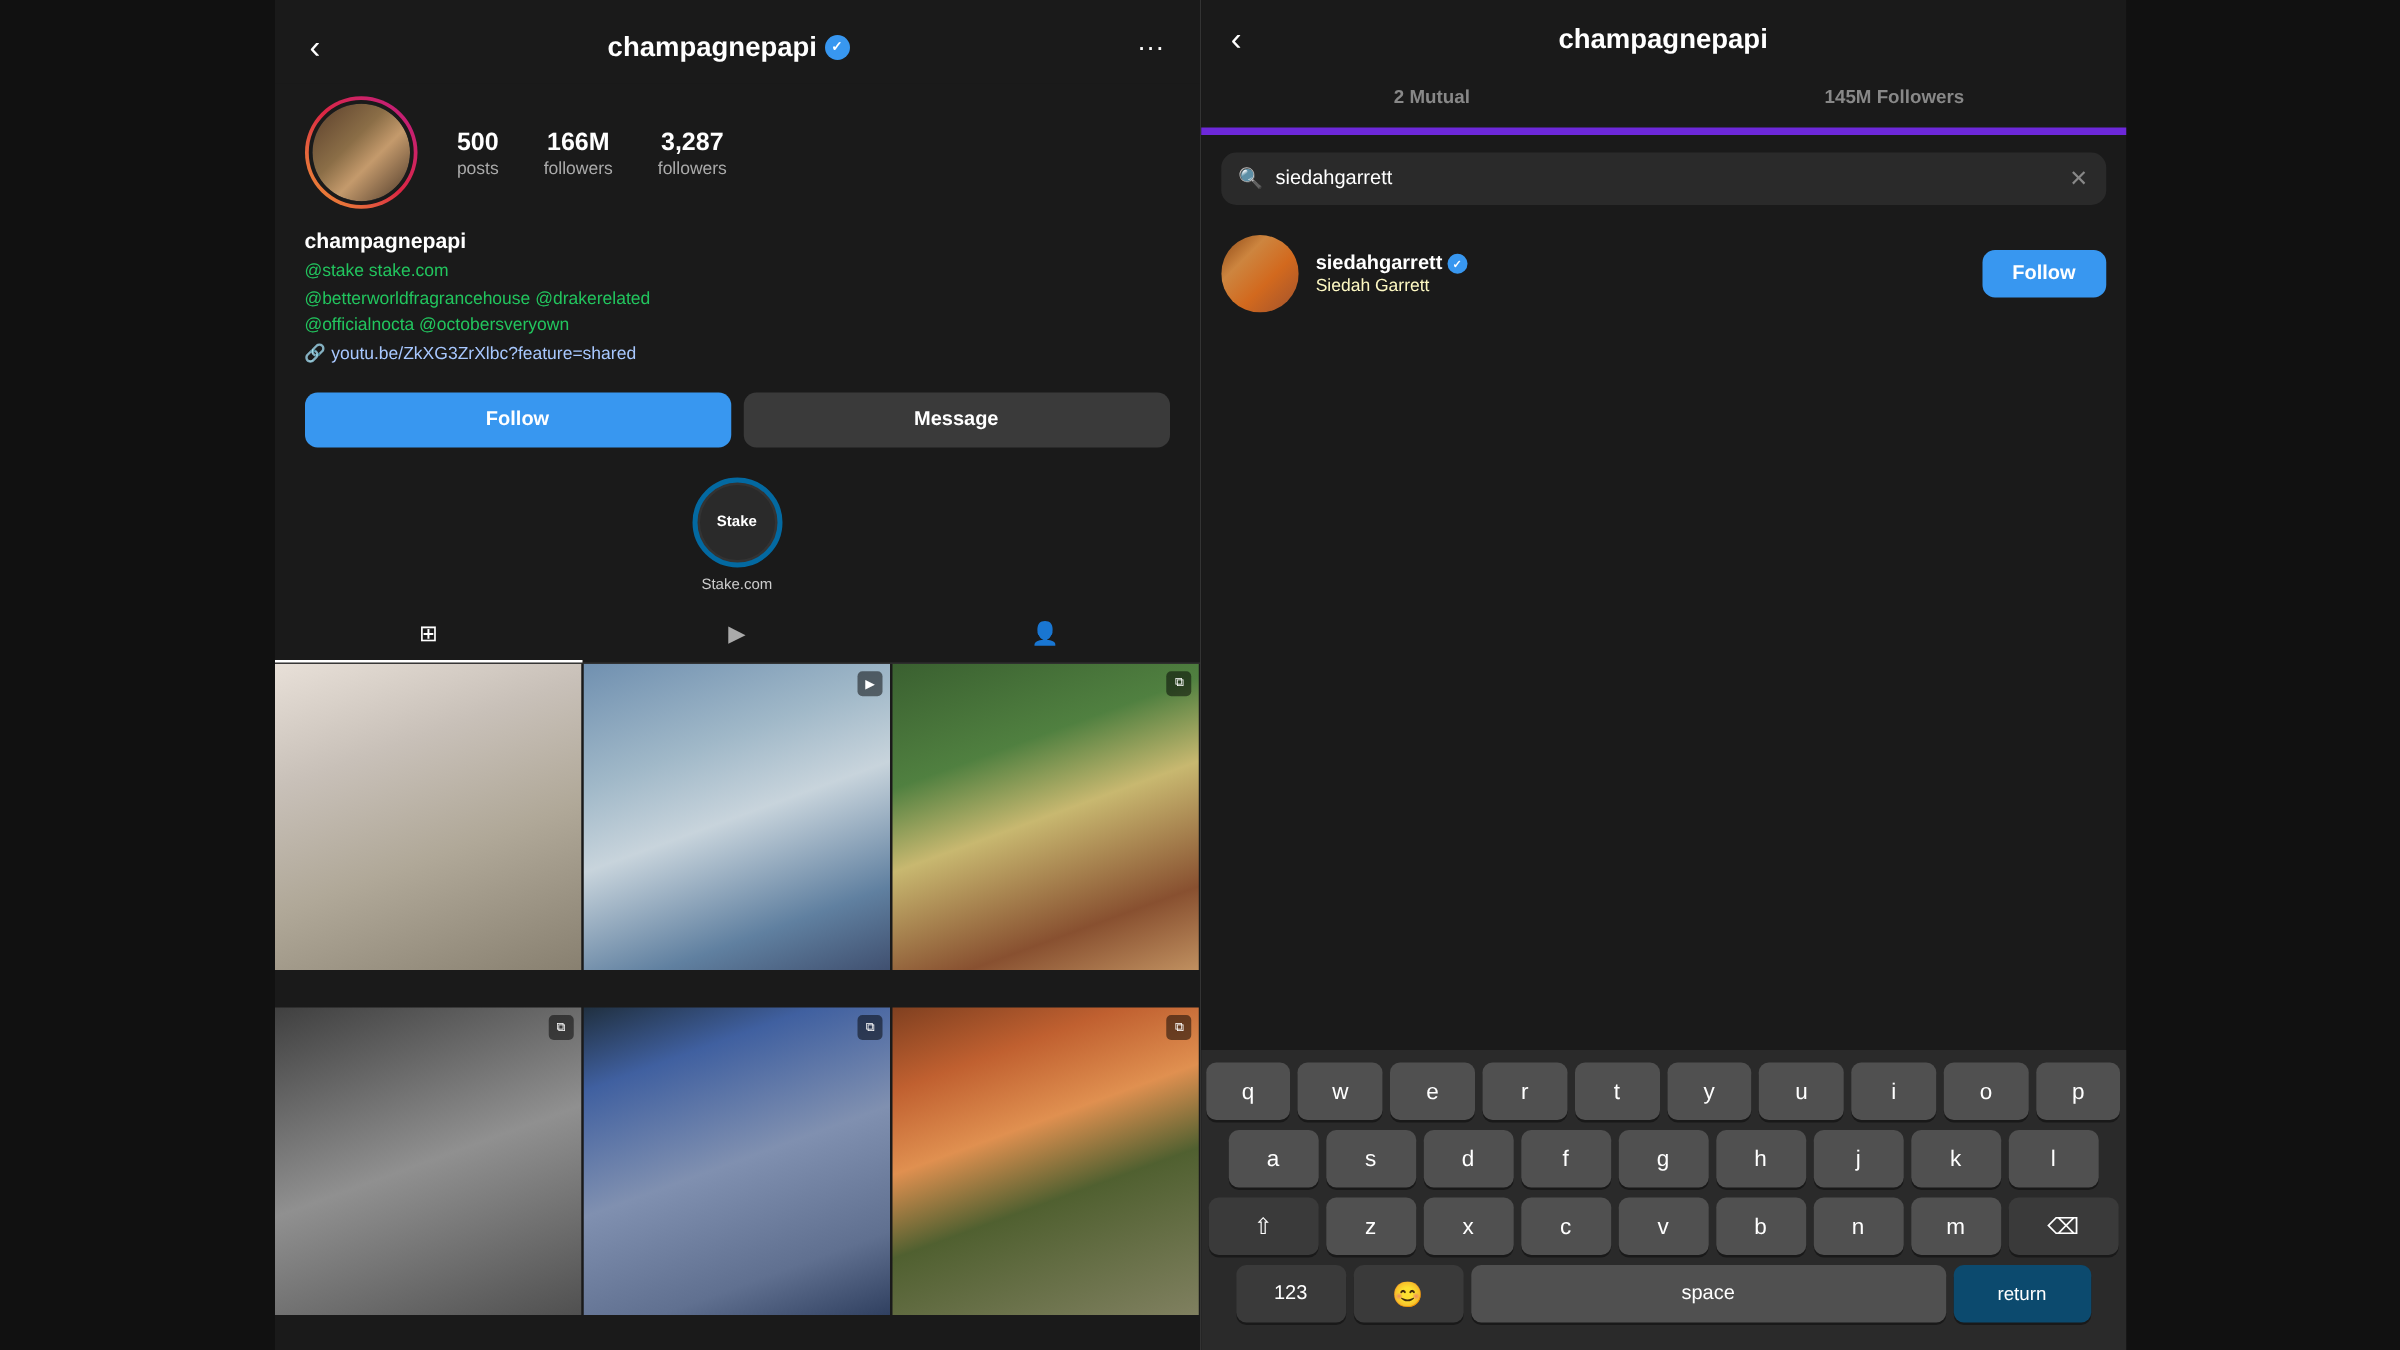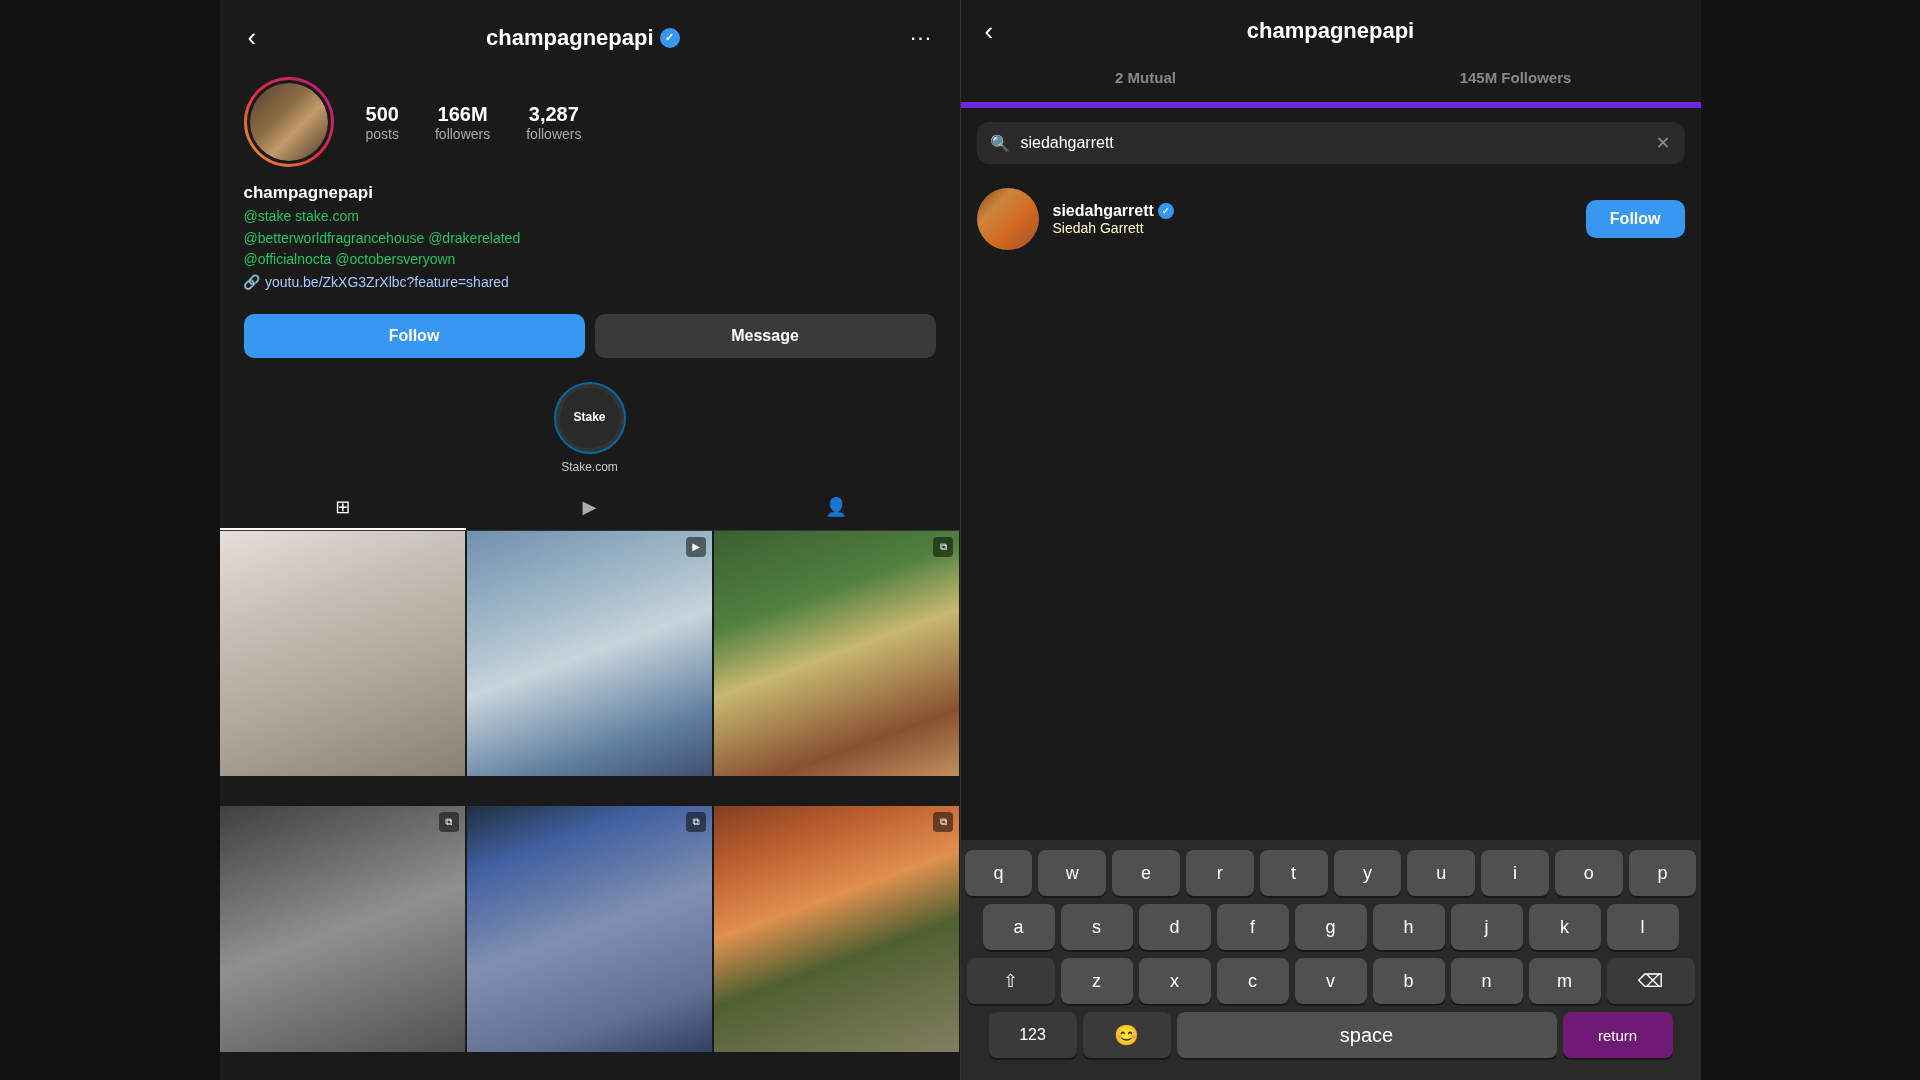--- a/index.html
+++ b/index.html
@@ -217,21 +217,21 @@
     }
 
     .highlight-circle {
       width: 72px;
       height: 72px;
       border-radius: 50%;
       background: #333;
       display: flex;
       align-items: center;
       justify-content: center;
-      border: 2px solid #0369a1;
+      border: 4px solid #0369a1;
       overflow: hidden;
     }
 
     .highlight-logo {
       width: 60px;
       height: 60px;
       border-radius: 50%;
       background: #2a2a2a;
       display: flex;
       align-items: center;
@@ -489,26 +489,26 @@
 
     .key.dark {
       background: #3a3a3a;
       max-width: 90px;
     }
 
     .key.space {
       min-width: 260px;
       max-width: 380px;
       background: #505050;
-      font-size: 20px;
+      font-size: 16px;
     }
 
     .key.return {
       max-width: 110px;
-      background: #701a75;
+      background: #0c4a6e;
       font-size: 15px;
     }
 
     .key.shift {
       max-width: 88px;
     }
 
     .key.backspace {
       max-width: 88px;
     }

